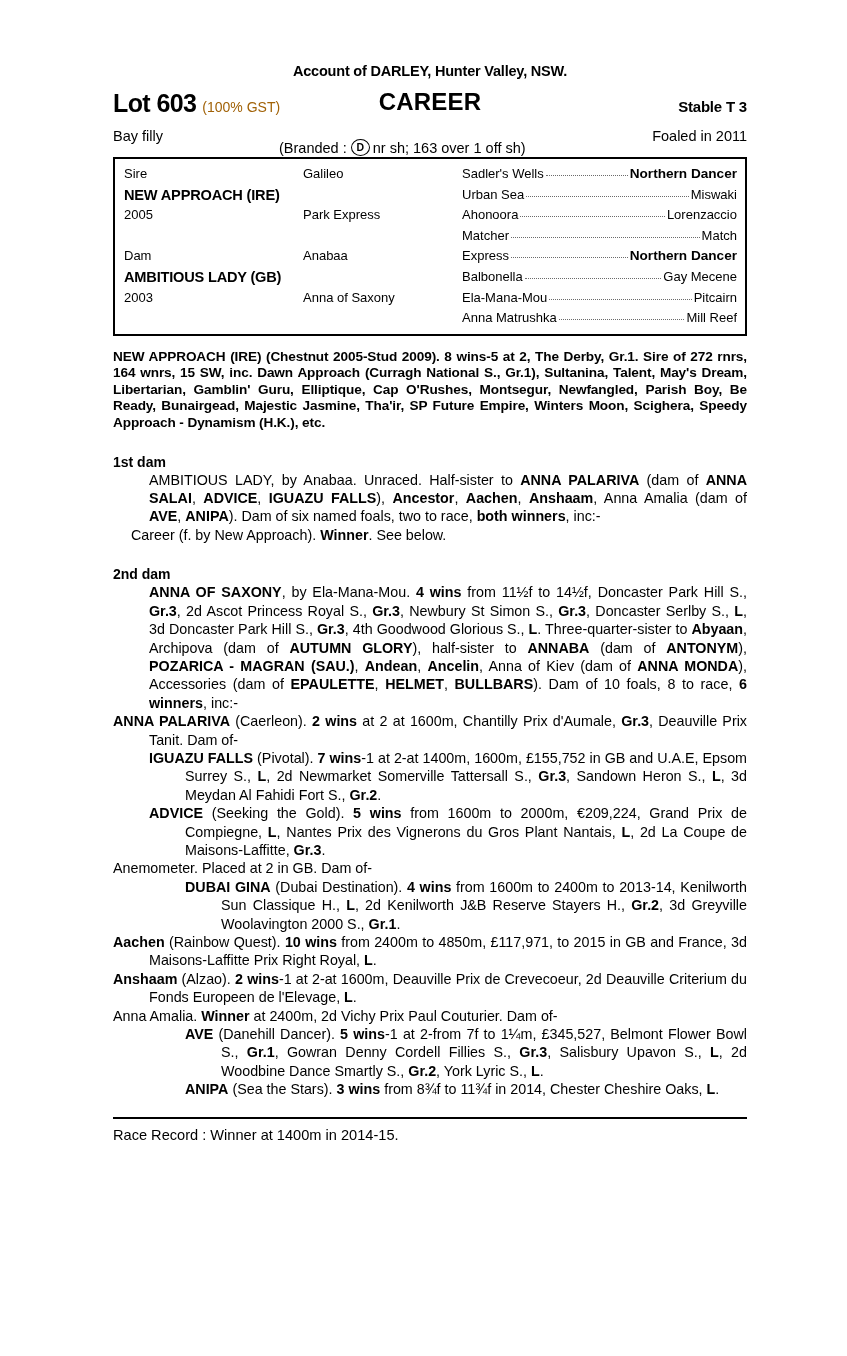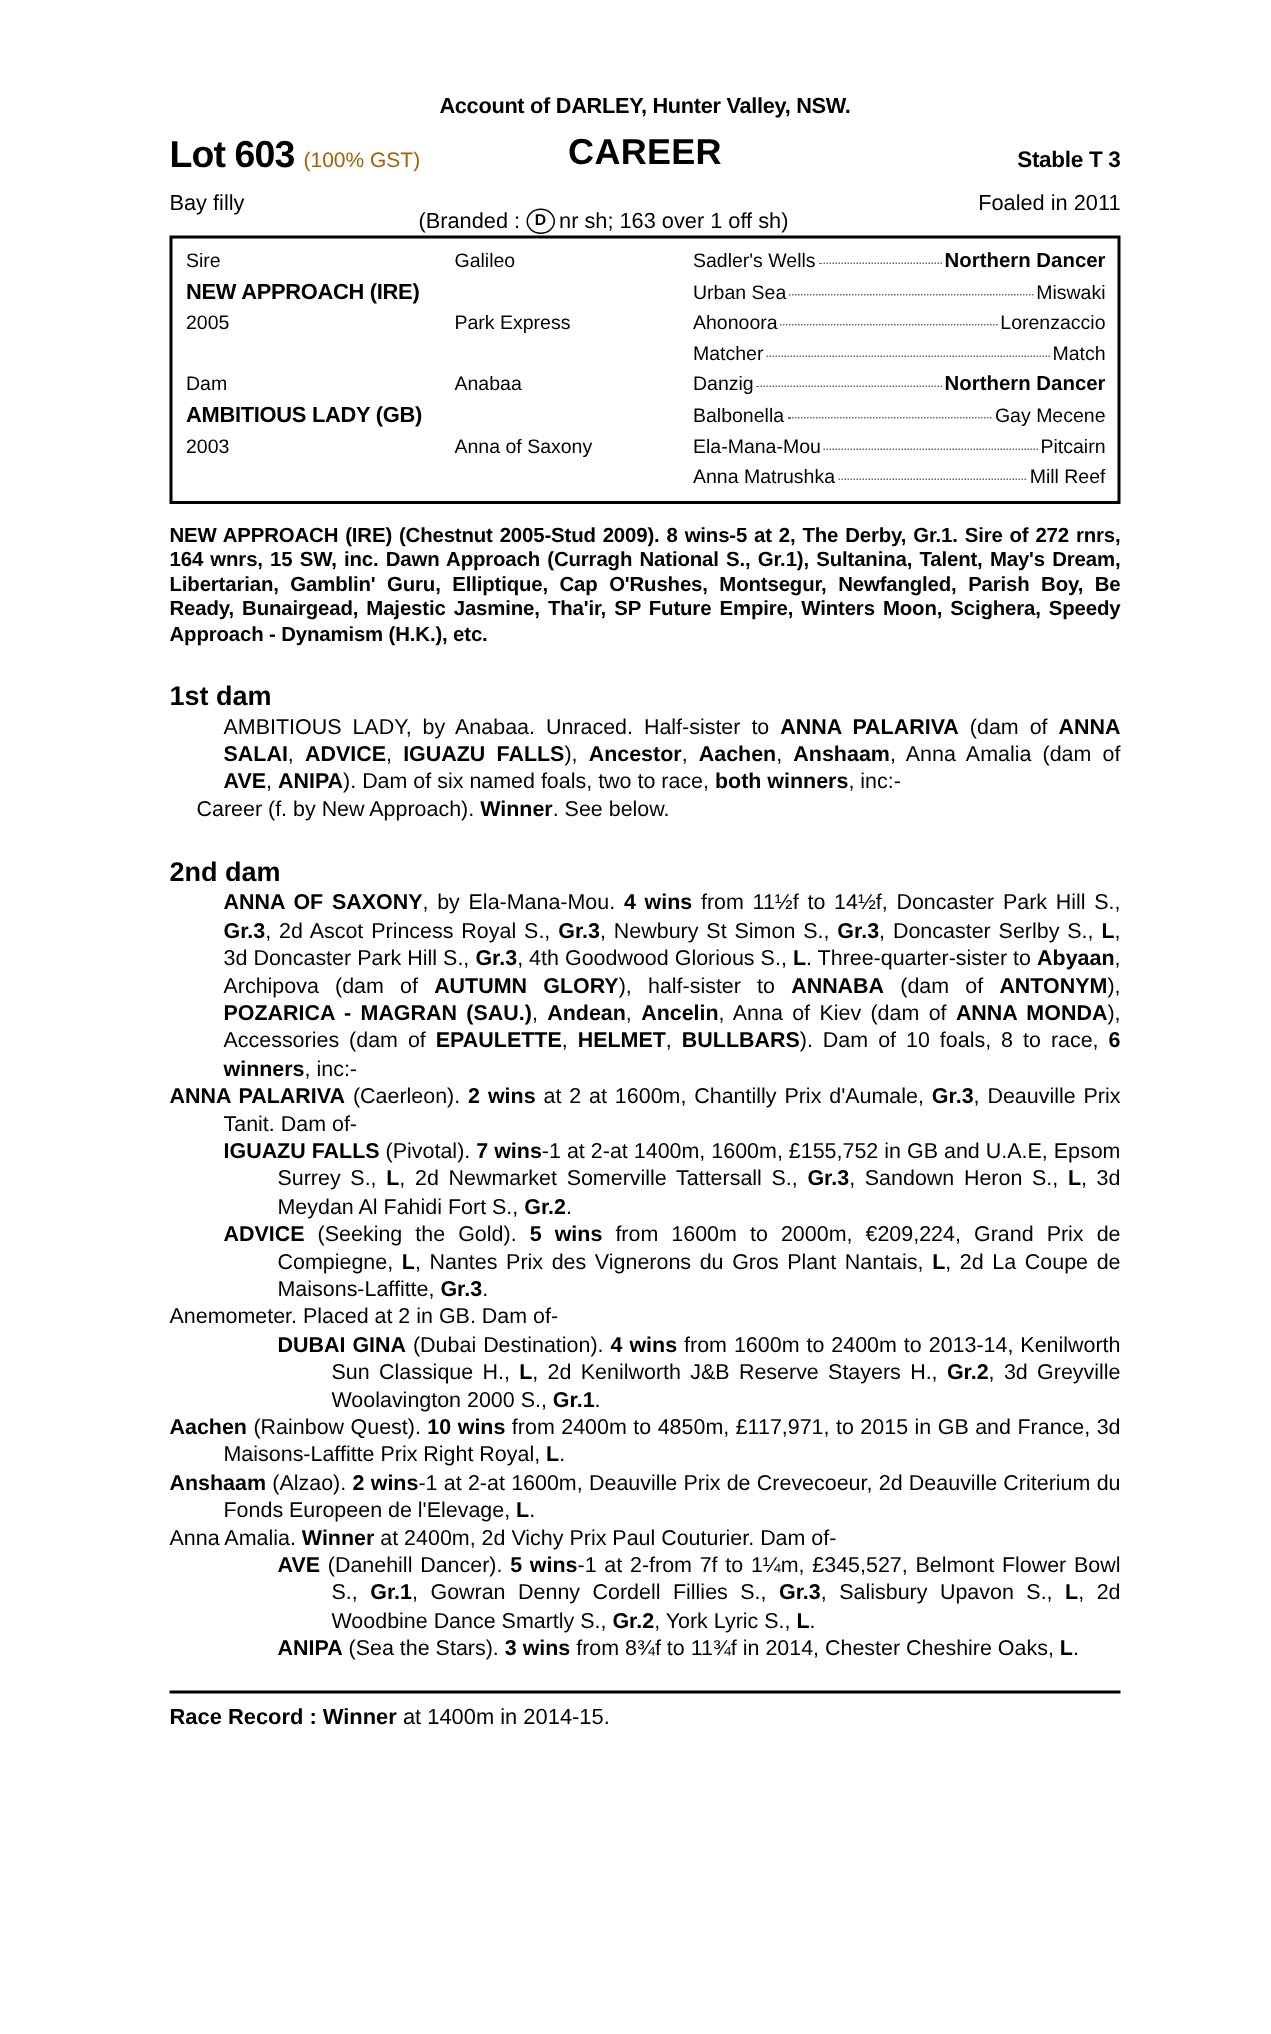--- a/index.html
+++ b/index.html
@@ -150,21 +150,21 @@
     font-weight: bold;
     font-size: 13.6px;
     line-height: 16.6px;
     text-align: justify;
     letter-spacing: -0.1px;
   }
 
   
   .sec-head {
     font-weight: bold;
-    font-size: 18px;
+    font-size: 14px;
     margin-top: 22px;
     margin-bottom: 1px;
   }
   .blk {
     font-size: 14.3px;
     line-height: 18.4px;
     text-align: justify;
     text-justify: inter-word;
   }
   .blk b { font-weight: bold; }
@@ -176,21 +176,21 @@
   
   .rr-rule {
     border-top: 2.2px solid #000;
     margin-top: 18px;
   }
   .race-record {
     font-size: 14.6px;
     line-height: 18px;
     padding-top: 7px;
   }
-  .race-record b { font-weight: bold; }
+  .race-record b { font-weight: normal; }
 </style>
 </head>
 <body>
 
 <div class="page">
 
   <div class="account">Account of DARLEY, Hunter Valley, NSW.</div>
 
   <div class="title-row">
     <span class="lot">Lot 603</span>
@@ -246,21 +246,21 @@
         <span class="lhs">Ahonoora</span>
         <span class="dots"></span>
         <span class="rhs">Lorenzaccio</span>
       </div>
       <div class="dotrow">
         <span class="lhs">Matcher</span>
         <span class="dots"></span>
         <span class="rhs">Match</span>
       </div>
       <div class="dotrow">
-        <span class="lhs">Danzig</span>
+        <span class="lhs">Express</span>
         <span class="dots"></span>
         <span class="rhs b">Northern Dancer</span>
       </div>
       <div class="dotrow">
         <span class="lhs">Balbonella</span>
         <span class="dots"></span>
         <span class="rhs">Gay Mecene</span>
       </div>
       <div class="dotrow">
         <span class="lhs">Ela-Mana-Mou</span>

